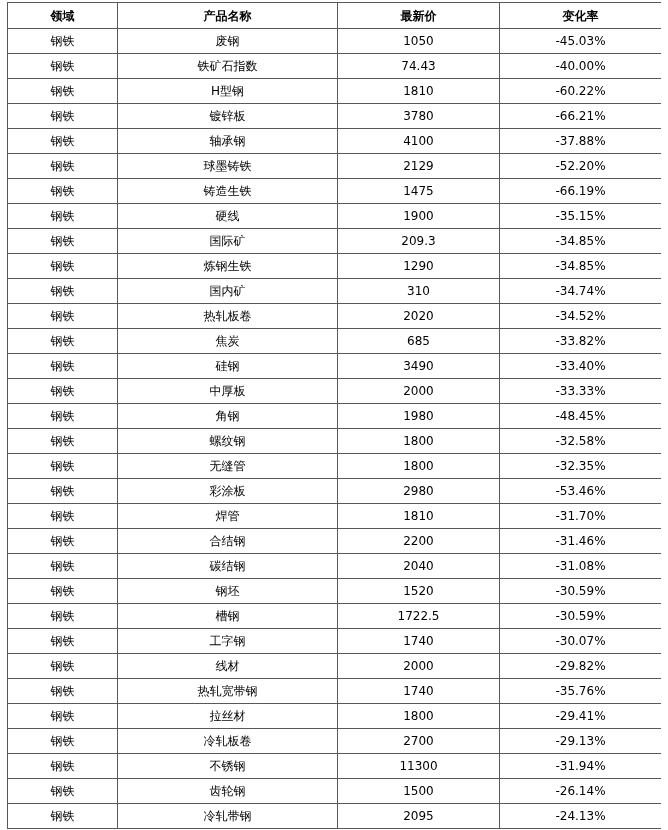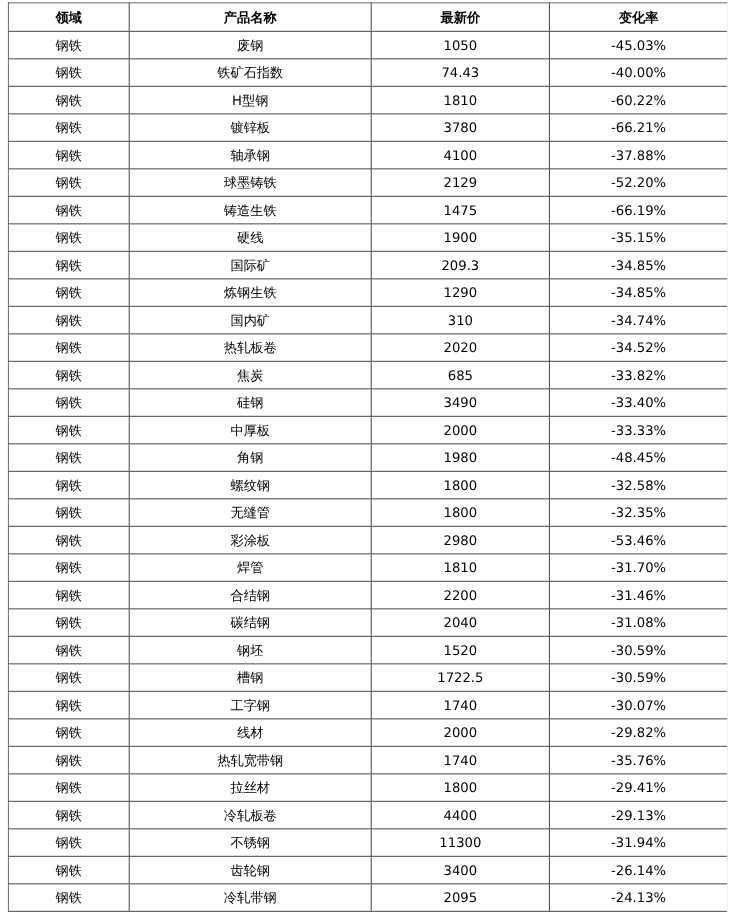--- a/index.html
+++ b/index.html
@@ -227,33 +227,33 @@
       </tr>
       <tr>
         <td>钢铁</td>
         <td>拉丝材</td>
         <td>1800</td>
         <td>-29.41%</td>
       </tr>
       <tr>
         <td>钢铁</td>
         <td>冷轧板卷</td>
-        <td>4400</td>
+        <td>2700</td>
         <td>-29.13%</td>
       </tr>
       <tr>
         <td>钢铁</td>
         <td>不锈钢</td>
         <td>11300</td>
         <td>-31.94%</td>
       </tr>
       <tr>
         <td>钢铁</td>
         <td>齿轮钢</td>
-        <td>3400</td>
+        <td>1500</td>
         <td>-26.14%</td>
       </tr>
       <tr>
         <td>钢铁</td>
         <td>冷轧带钢</td>
         <td>2095</td>
         <td>-24.13%</td>
       </tr>
     </tbody>
 </table>

